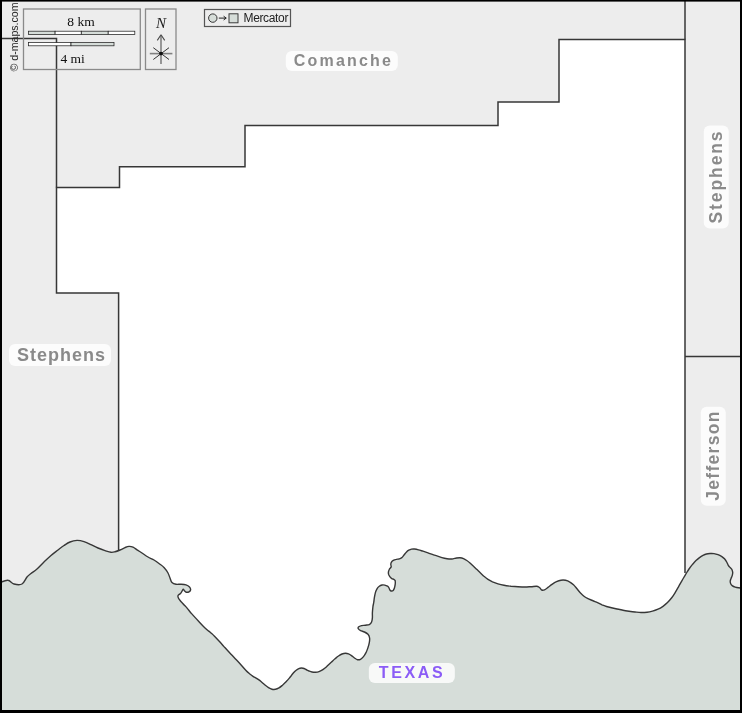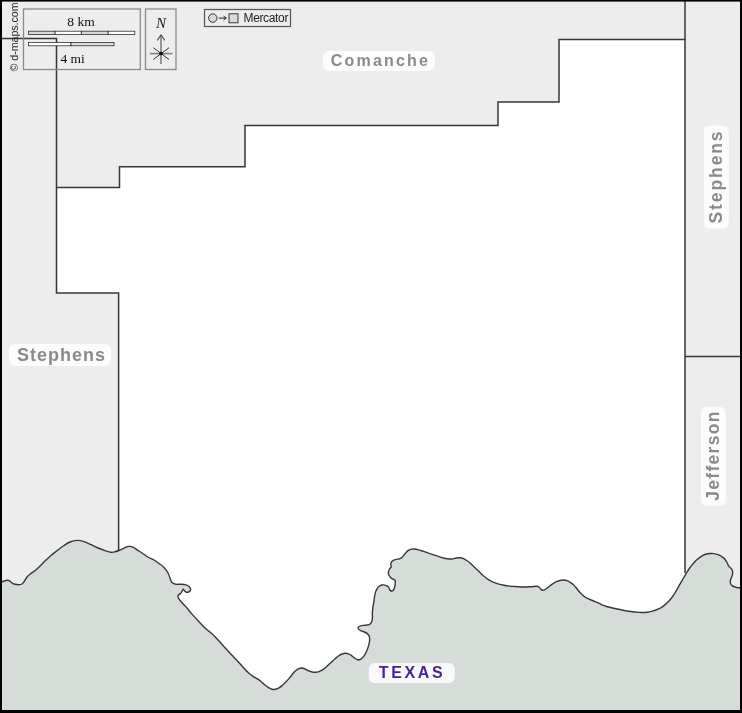--- a/index.html
+++ b/index.html
@@ -76,22 +76,22 @@
 
   <text x="17.5" y="71.5" font-size="10.6" fill="#222" transform="rotate(-90 17.5 71.5)">© d-maps.com</text>
 
   <rect x="0" y="0" width="742" height="1.6" fill="#000"></rect>
   <rect x="0" y="0" width="2" height="713" fill="#000"></rect>
   <rect x="740" y="0" width="2" height="713" fill="#000"></rect>
   <rect x="0" y="710" width="742" height="3" fill="#000"></rect>
 </svg>
 
 
-<div class="lbl" style="left:379px;top:60.5px;">Comanche</div>
+<div class="lbl" style="left:342px;top:60.5px;">Comanche</div>
 
 <div class="lbl" style="left:60px;top:354.5px;font-size:18px;letter-spacing:1px;">Stephens</div>
 
 <div class="lbl vert" style="left:715.5px;top:177px;font-size:17.5px;letter-spacing:1.9px;">Stephens</div>
 
 <div class="lbl vert" style="left:713px;top:456px;font-size:17.5px;letter-spacing:1.3px;">Jefferson</div>
 
-<div class="lbl" style="left:412px;top:672.8px;font-size:16px;letter-spacing:2.6px;color:#4c1d95;padding:2px 10px;">TEXAS</div>
+<div class="lbl" style="left:412px;top:672.8px;font-size:16px;letter-spacing:2.6px;color:#8b5cf6;padding:2px 10px;">TEXAS</div>
 </div>
 
 </body></html>

